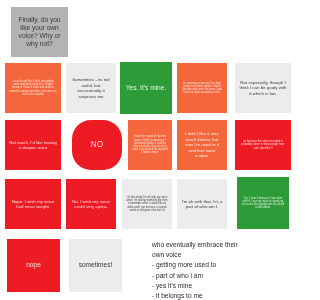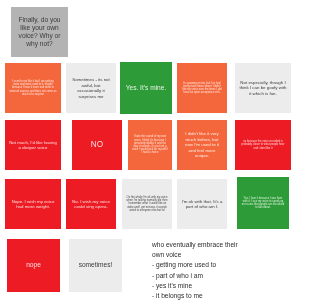--- a/index.html
+++ b/index.html
@@ -88,21 +88,21 @@
   </div>
 
   <div class="note c-light t-sm" style="left:235px; top:63px; width:56px; height:50px;">
     <span class="txt">Not especially, though I think I can be goofy with it which is fun.</span>
   </div>
 
   <div class="note c-red t-sm" style="left:5px; top:120px; width:56px; height:50px;">
     <span class="txt">Not much, I'd like having a deeper voice</span>
   </div>
 
-  <div class="note c-red t-xl" style="left:72px; top:120px; width:50px; height:50px;">
+  <div class="note c-red t-xl" style="left:72px; top:120px; width:50px; height:50px;border-radius:19px;">
     <span class="txt">NO</span>
   </div>
 
   <div class="note c-orange t-xs" style="left:128px; top:120px; width:44px; height:50px;">
     <span class="txt">I hate the sound of my own voice, I think it's because I genuinely dislike it and the way it sounds, it's just not a voice I would pick for myself if I had a choice</span>
   </div>
 
   <div class="note c-orange t-sm" style="left:177px; top:120px; width:50px; height:50px;">
     <span class="txt">I didn't like it very much before, but now I'm used to it and feel more unique.</span>
   </div>

